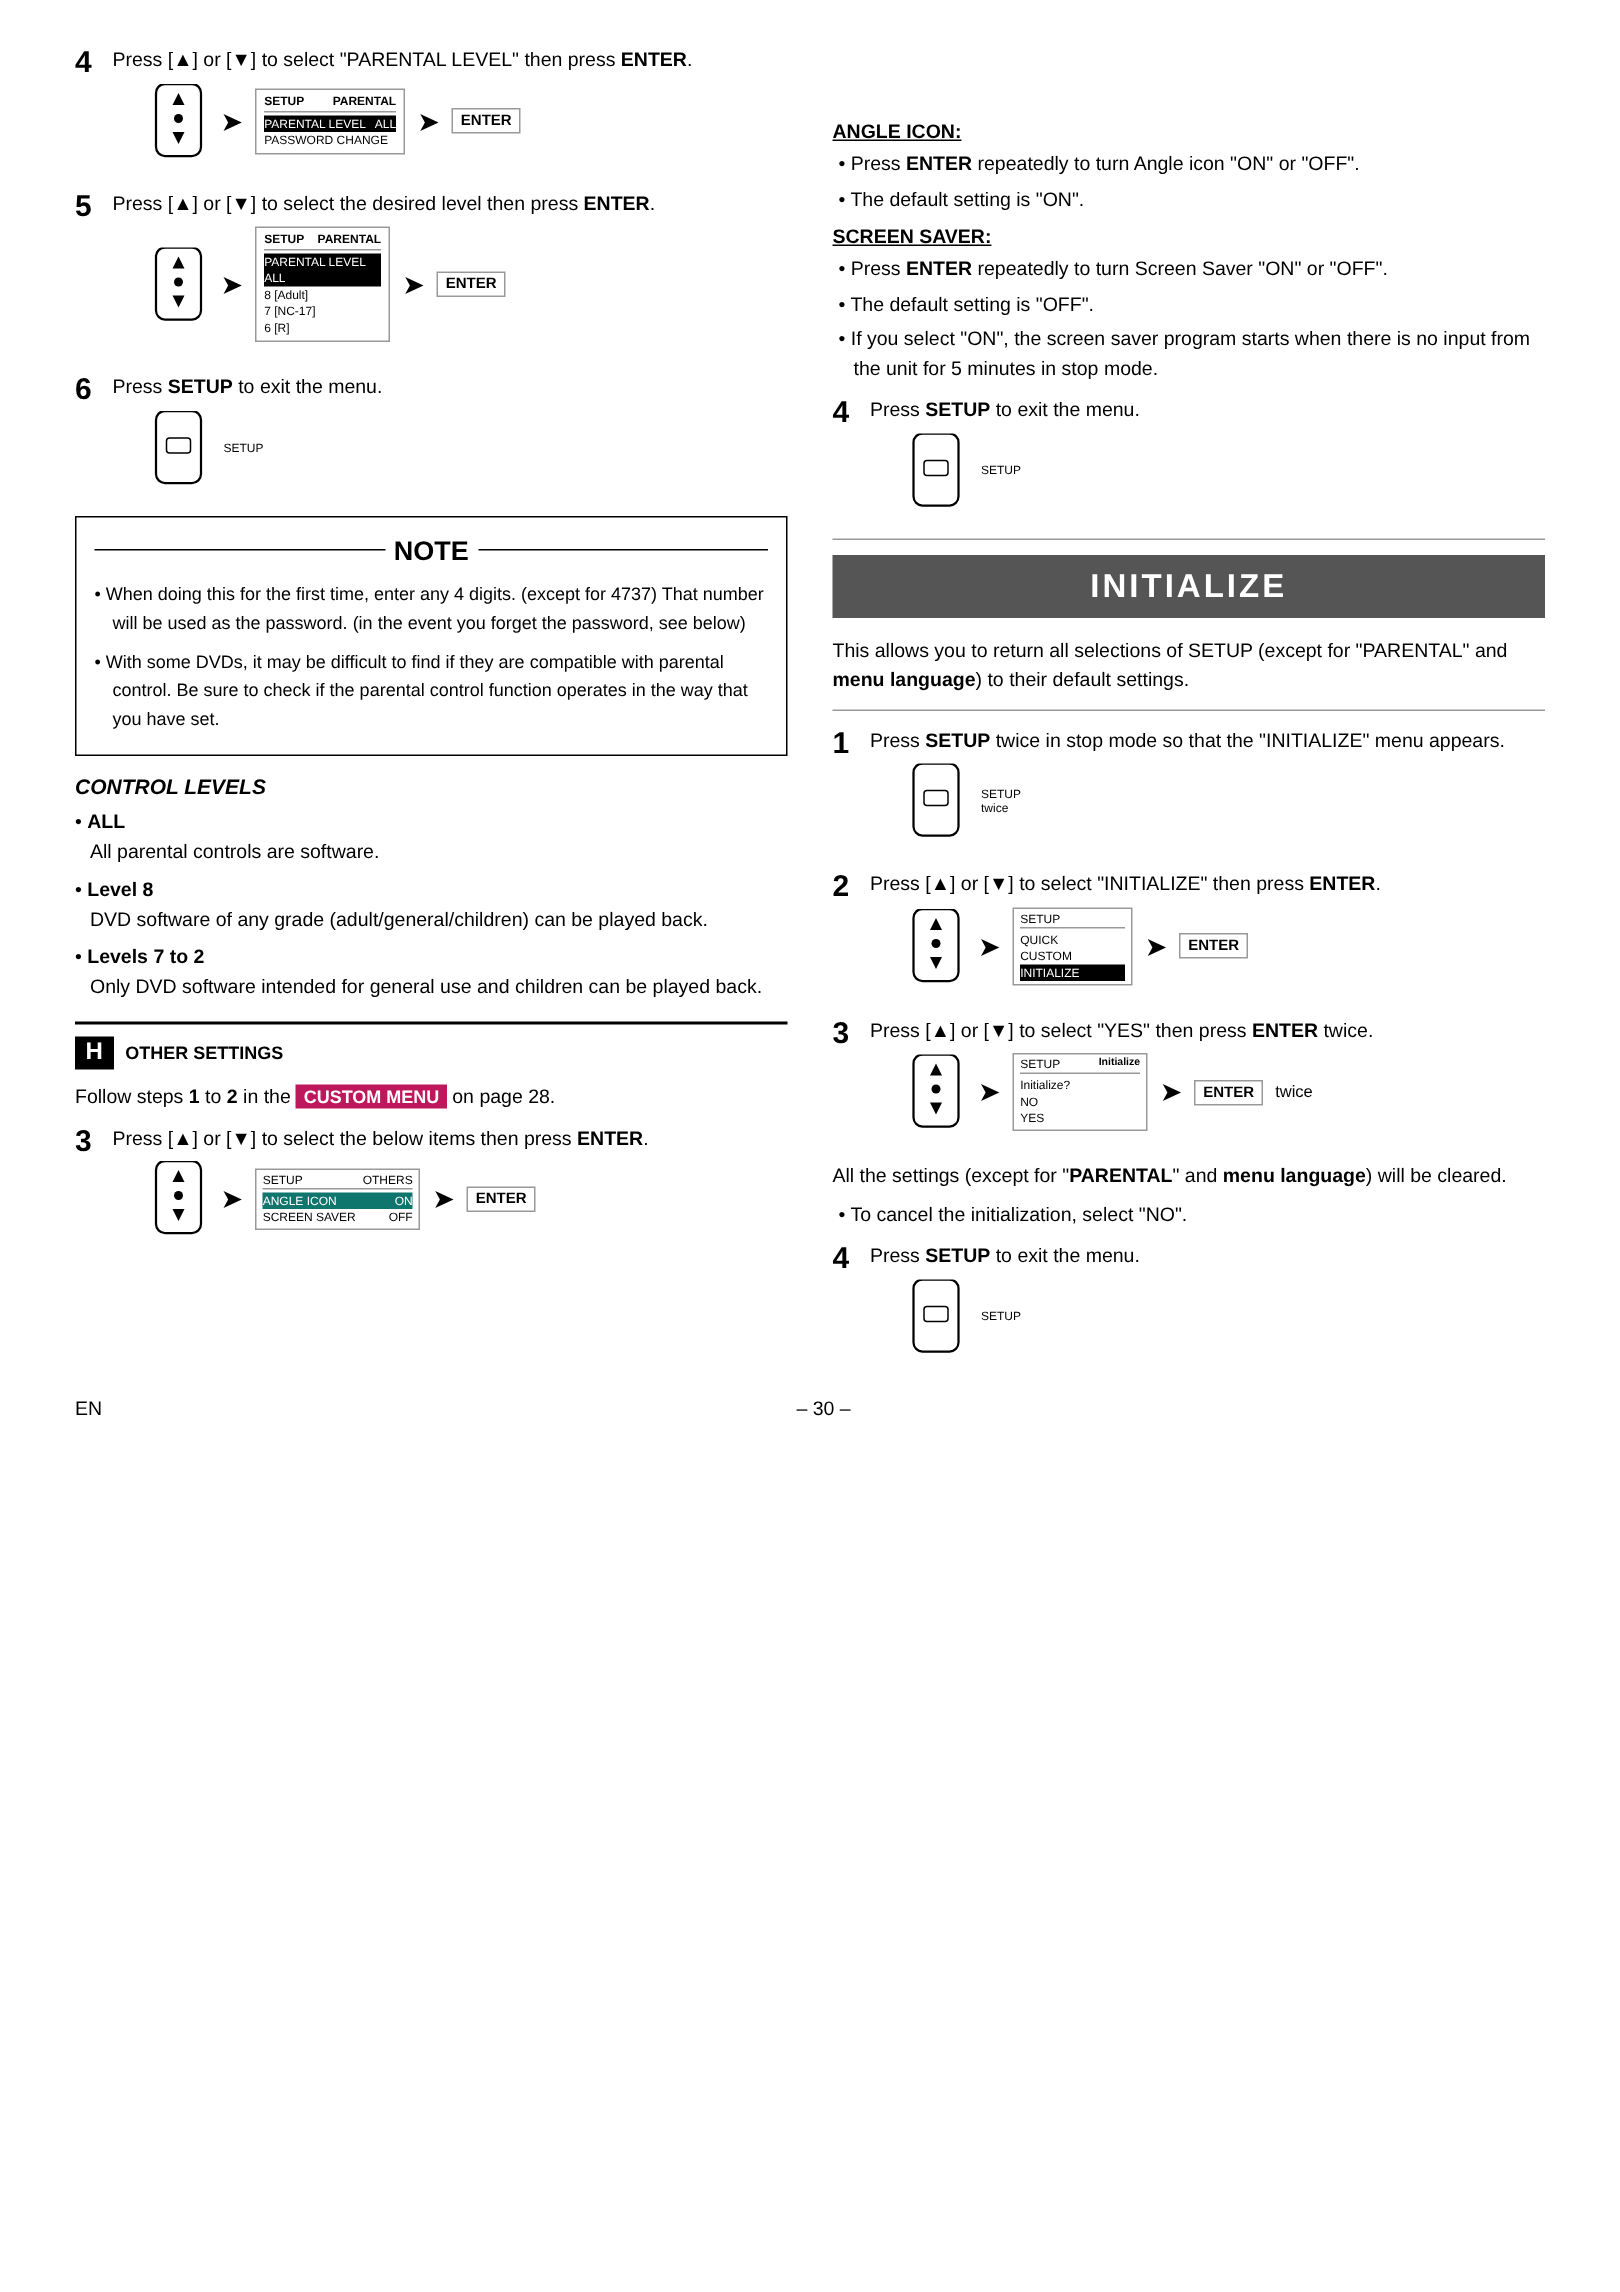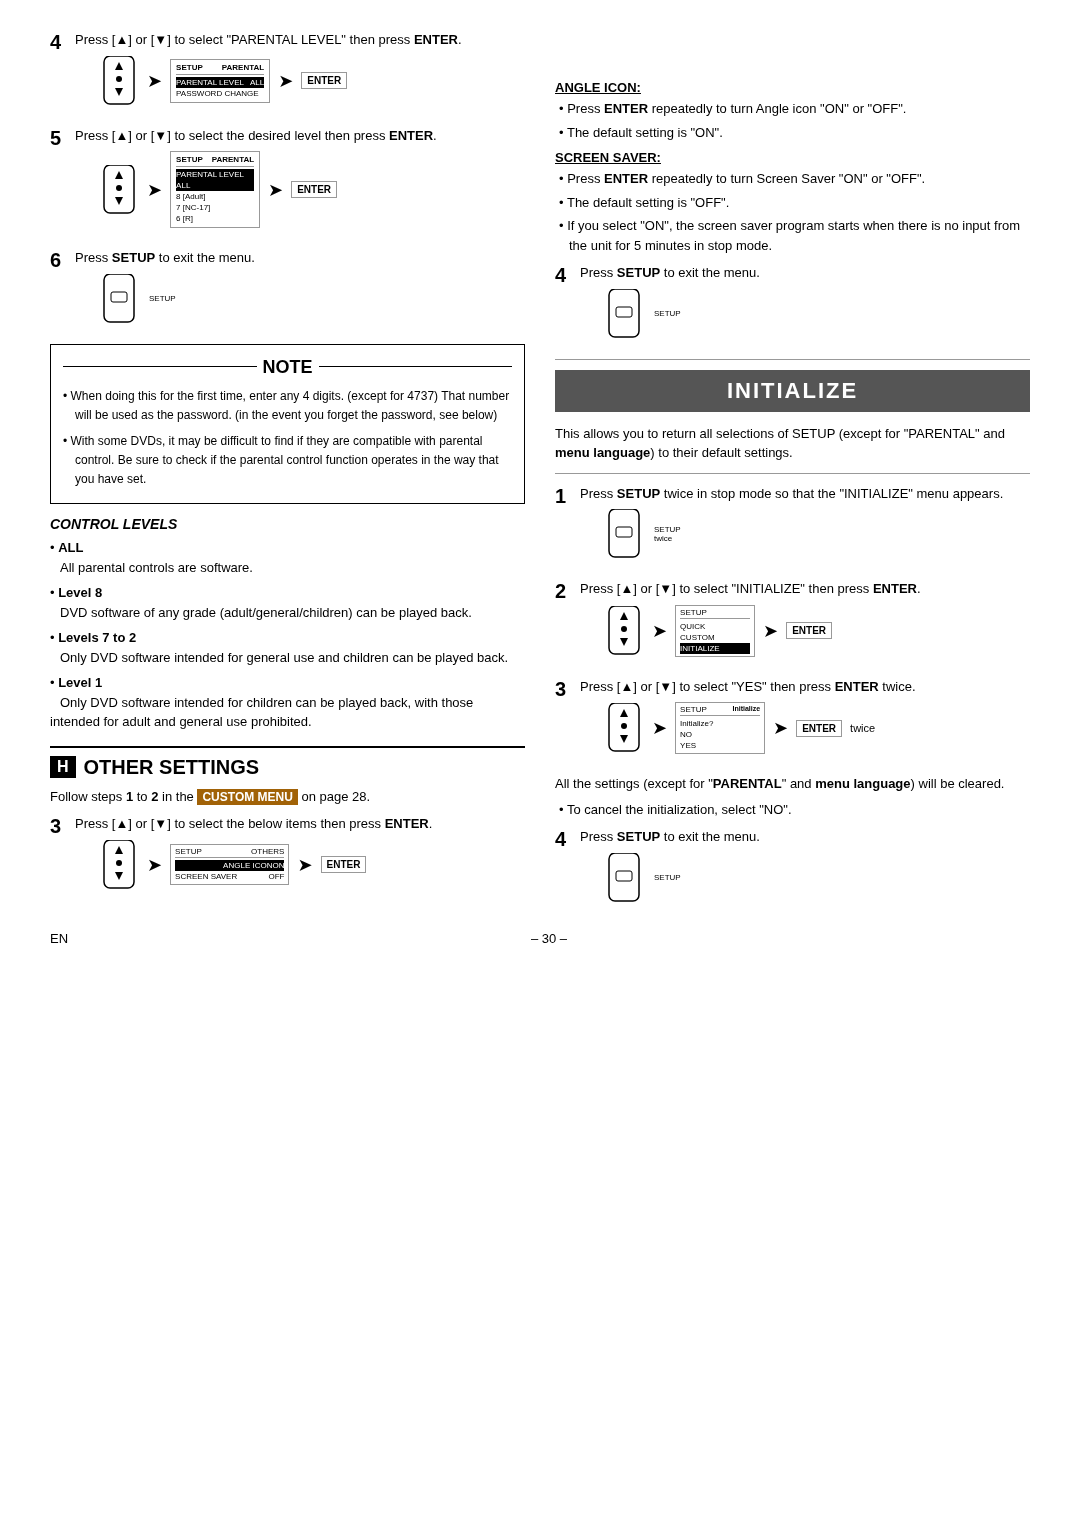--- a/index.html
+++ b/index.html
@@ -130,21 +130,21 @@
     .h-box {
       background: #000;
       color: #fff;
       font-weight: bold;
       font-size: 16px;
       padding: 2px 7px;
       font-style: normal;
     }
     .h-title {
       font-weight: bold;
-      font-size: 20px;
+      font-size: 12px;
       text-transform: uppercase;
     }
     
     .initialize-banner {
       background: #555;
       color: #fff;
       font-size: 22px;
       font-weight: bold;
       text-align: center;
       padding: 8px 0;
@@ -175,21 +175,21 @@
     }
     
     .page-footer {
       display: flex;
       justify-content: space-between;
       margin-top: 8px;
       font-size: 13px;
     }
     
     .custom-menu-highlight {
-      background: #a16207;
+      background: #be185d;
       color: #fff;
       padding: 1px 5px;
       font-weight: bold;
       font-size: 12px;
     }
     
     .screen-others {
       border: 1px solid #999;
       font-size: 8px;
       min-width: 110px;
@@ -370,24 +370,20 @@
       <span style="padding-left:10px;">All parental controls are software.</span>
     </div>
     <div class="control-item">
       • <b>Level 8</b><br>
       <span style="padding-left:10px;">DVD software of any grade (adult/general/children) can be played back.</span>
     </div>
     <div class="control-item">
       • <b>Levels 7 to 2</b><br>
       <span style="padding-left:10px;">Only DVD software intended for general use and children can be played back.</span>
     </div>
-    <div class="control-item">
-      • <b>Level 1</b><br>
-      <span style="padding-left:10px;">Only DVD software intended for children can be played back, with those intended for adult and general use prohibited.</span>
-    </div>
 
     <div class="h-section-header">
       <span class="h-box">H</span>
       <span class="h-title">OTHER SETTINGS</span>
     </div>
 
     <div class="step-text" style="margin-bottom:8px;">
       Follow steps <b>1</b> to <b>2</b> in the <span class="custom-menu-highlight">CUSTOM MENU</span> on page 28.
     </div>
 
@@ -403,21 +399,21 @@
             <polygon points="20,6 16,14 24,14" fill="#000"></polygon>
             <polygon points="20,40 16,32 24,32" fill="#000"></polygon>
             <circle cx="20" cy="23" r="3" fill="#000"></circle>
           </svg>
           <span class="arrow-right">➤</span>
           <div class="screen-others">
             <div class="title-row">
               <span>SETUP</span>
               <span>OTHERS</span>
             </div>
-            <div class="data-row selected" style="background:#000000;color:#fff;padding-left:48px;">
+            <div class="data-row selected" style="background:#0f766e;color:#fff;">
               <span>ANGLE ICON</span>
               <span>ON</span>
             </div>
             <div class="data-row">
               <span>SCREEN SAVER</span>
               <span>OFF</span>
             </div>
           </div>
           <span class="arrow-right">➤</span>
           <div class="enter-box">ENTER</div>

